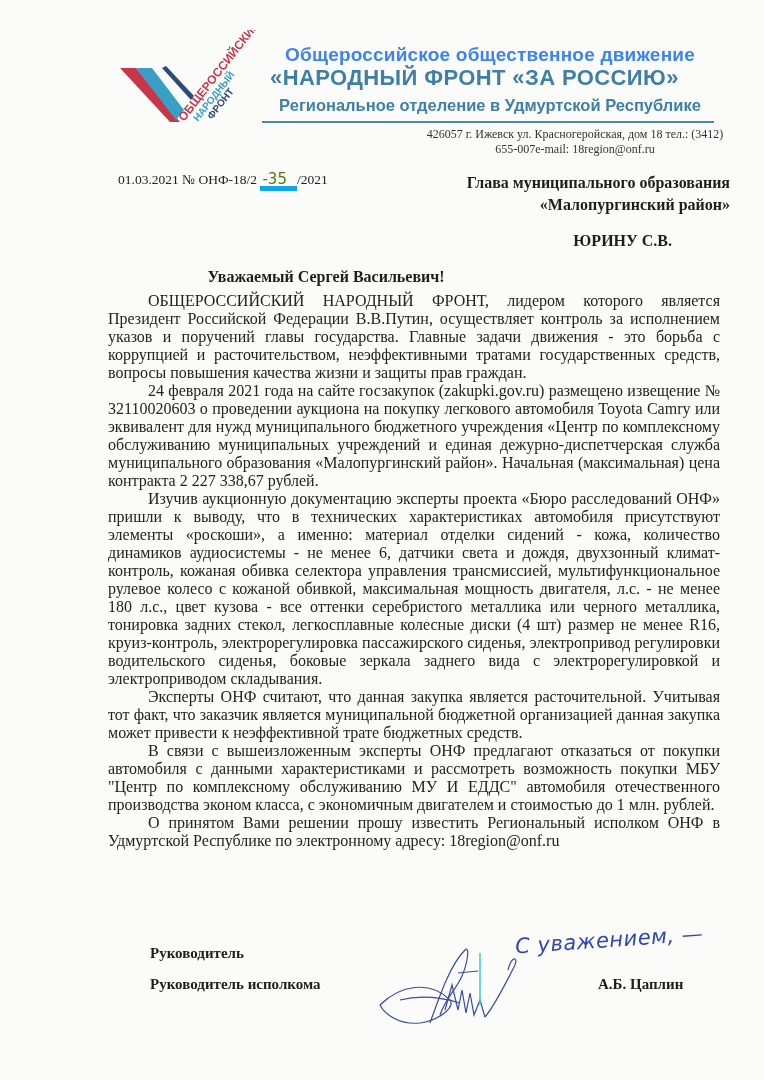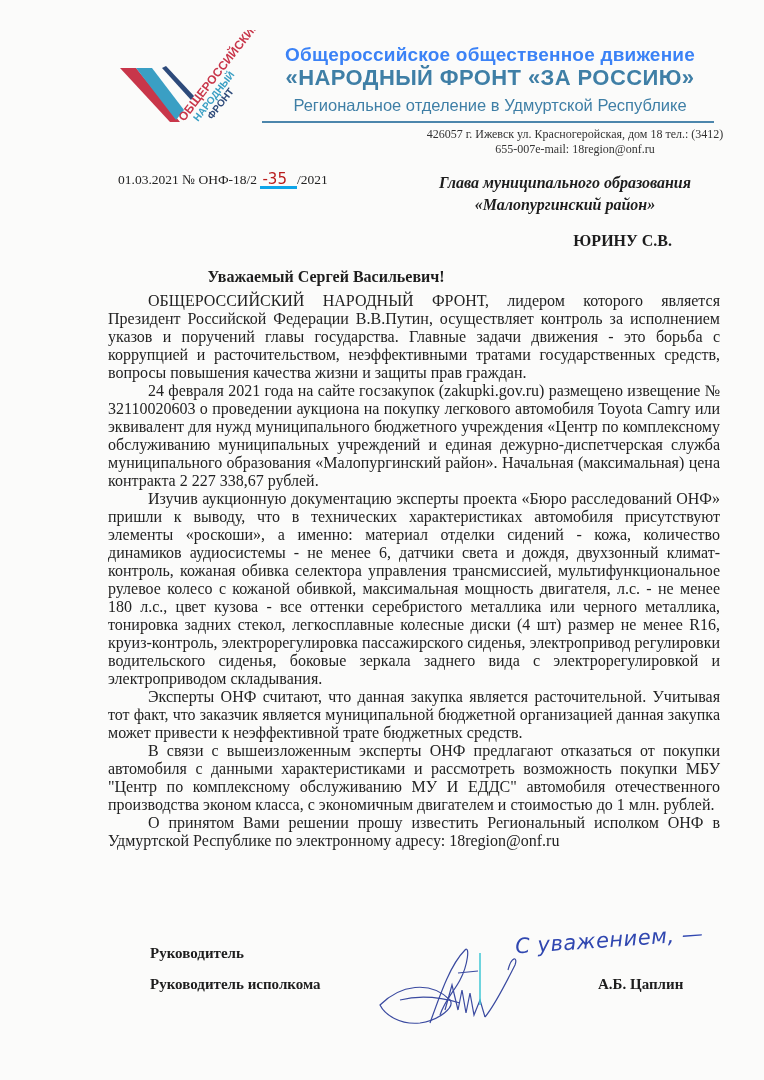--- a/index.html
+++ b/index.html
@@ -6,33 +6,33 @@
   body {
     width: 764px; height: 1080px; background: #fbfbfa; position: relative; overflow: hidden;
     font-family: "Liberation Serif", "DejaVu Serif", serif; color: #1d1d1d;
   }
   .abs { position: absolute; }
   
   .logo { left: 118px; top: 30px; width: 150px; height: 120px; }
   .org-line1 { left: 270px; top: 44px; width: 440px; text-align: center;
     font-family: "Liberation Sans", "DejaVu Sans", sans-serif; font-weight: bold;
     font-size: 19px; color: #3b82f6; letter-spacing: 0.2px; }
-  .org-line2 { left: 270px; top: 65px; width: 440px; text-align: center;
+  .org-line2 { left: 270px; top: 65px; width: 440px; 
     font-family: "Liberation Sans", "DejaVu Sans", sans-serif; font-weight: bold;
     font-size: 22px; color: #3f7fa6; letter-spacing: 0.4px; }
   .org-line3 { left: 270px; top: 96px; width: 440px; text-align: center;
-    font-family: "Liberation Sans", "DejaVu Sans", sans-serif; font-weight: normal;
+    font-family: "Liberation Sans", "DejaVu Sans", sans-serif; font-weight: bold;
     font-size: 16.5px; color: #3f7fa6; }
   .header-rule { left: 262px; top: 121px; width: 452px; height: 2px; background: #4c86ac; }
   .address { left: 420px; top: 127px; font-size: 12px; line-height: 15px; color: #333; width: 310px; text-align: center; }
   
   .ref { left: 118px; top: 172px; font-size: 13.5px; color: #222; }
-  .ref .num { color: #b91c1c; font-family: "DejaVu Sans", sans-serif; font-size: 15px;
-    border-bottom: 3px solid #0ea5e9; padding: 0 10px 0 2px; display: inline-block; line-height: 14px; }
-  .recipient { left: 400px; top: 172px; width: 330px; text-align: center; font-weight: bold; font-size: 16px; line-height: 22px; font-style: italic; }
+  .ref .num { color: #4d7c0f; font-family: "DejaVu Sans", sans-serif; font-size: 15px;
+    border-bottom: 5px solid #0ea5e9; padding: 0 10px 0 2px; display: inline-block; line-height: 14px; }
+  .recipient { left: 400px; top: 172px; width: 330px; text-align: right; font-weight: bold; font-size: 16px; line-height: 22px; }
   .recipient-name { left: 400px; top: 232px; width: 330px; text-align: right; padding-right: 0; font-weight: bold; font-size: 16px; }
   .salutation { left: 0; top: 268px; width: 652px; text-align: center; font-weight: bold; font-size: 16px; }
   
   .body-text { left: 108px; top: 292px; width: 612px; font-size: 16px; line-height: 18px; text-align: justify; color: #222; }
   .body-text p { margin: 0; text-indent: 40px; }
   
   .sign-title1 { left: 150px; top: 945px; font-weight: bold; font-size: 15px; }
   .sign-title2 { left: 150px; top: 976px; font-weight: bold; font-size: 15px; }
   .sign-name { left: 598px; top: 976px; font-weight: bold; font-size: 15px; }
   .handwritten { left: 515px; top: 928px; font-family: "DejaVu Sans", sans-serif; font-style: italic;

